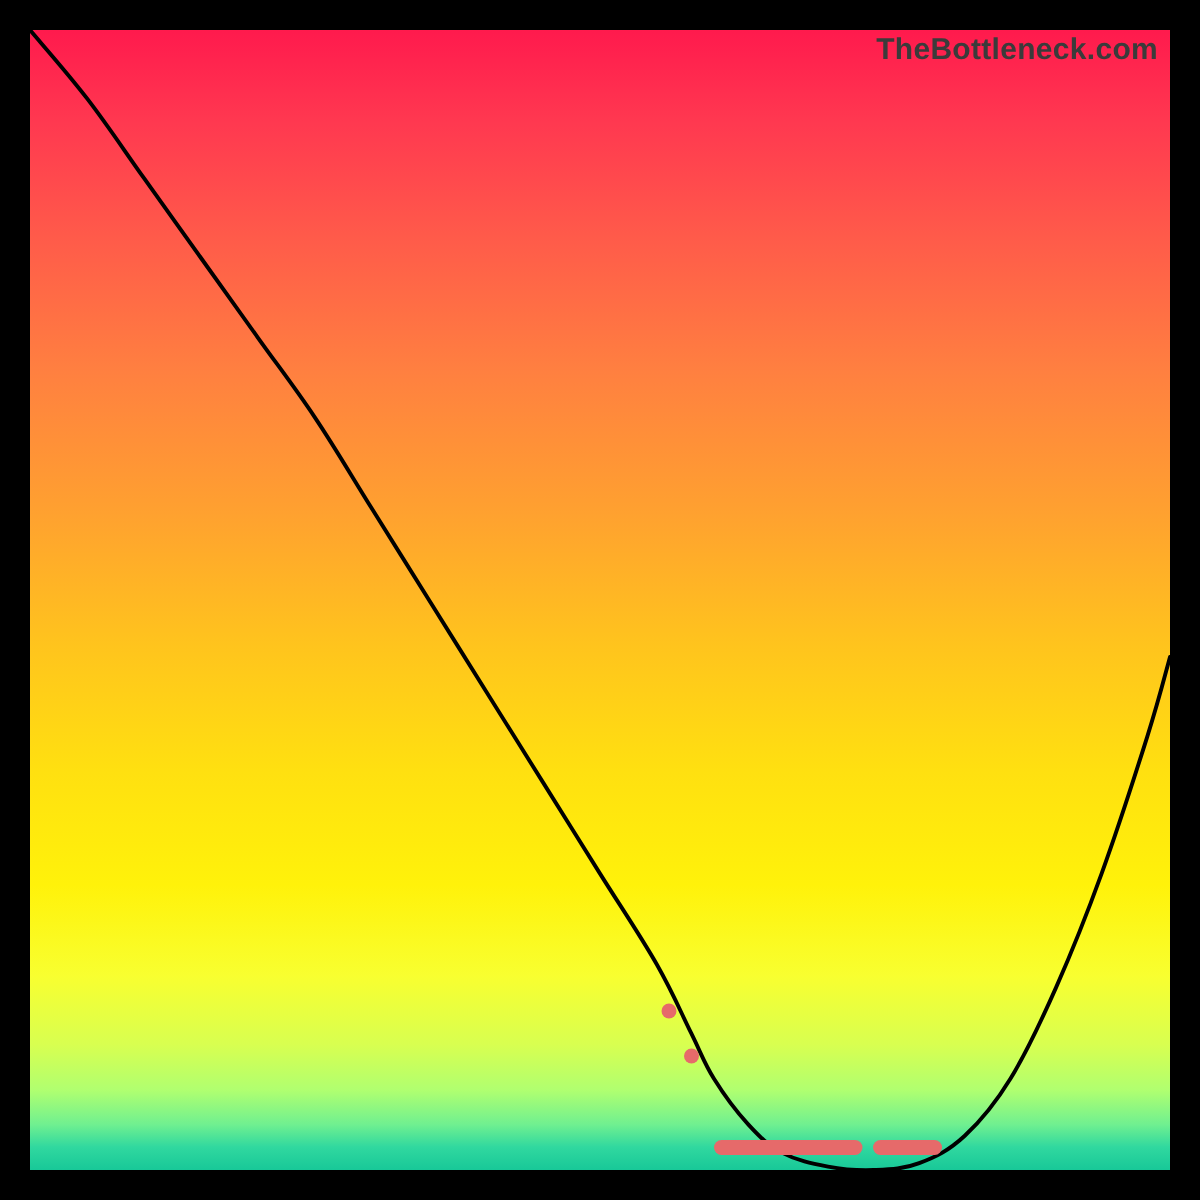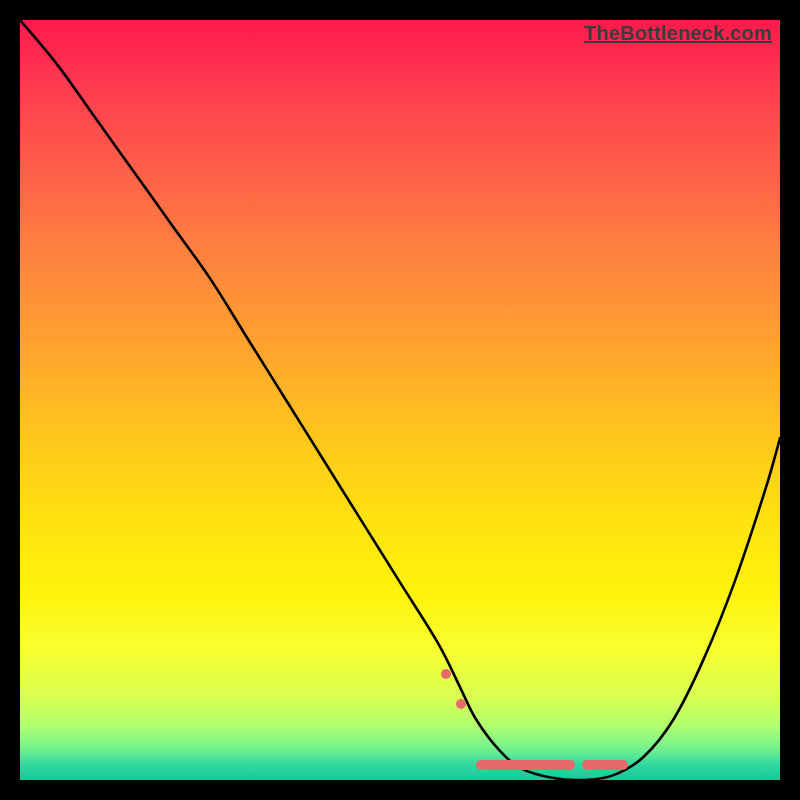--- a/index.html
+++ b/index.html
@@ -36,21 +36,20 @@
   }
   .watermark {
     position: absolute;
     top: 2px;
     right: 8px;
     color: #3b3b3b;
     font-size: 20px;
     font-weight: 600;
     letter-spacing: 0.2px;
     z-index: 5;
-    text-decoration: underline;
   }
   svg.curve {
     position: absolute;
     left: 0;
     top: 0;
     width: 760px;
     height: 760px;
     z-index: 3;
   }
   .markers {

